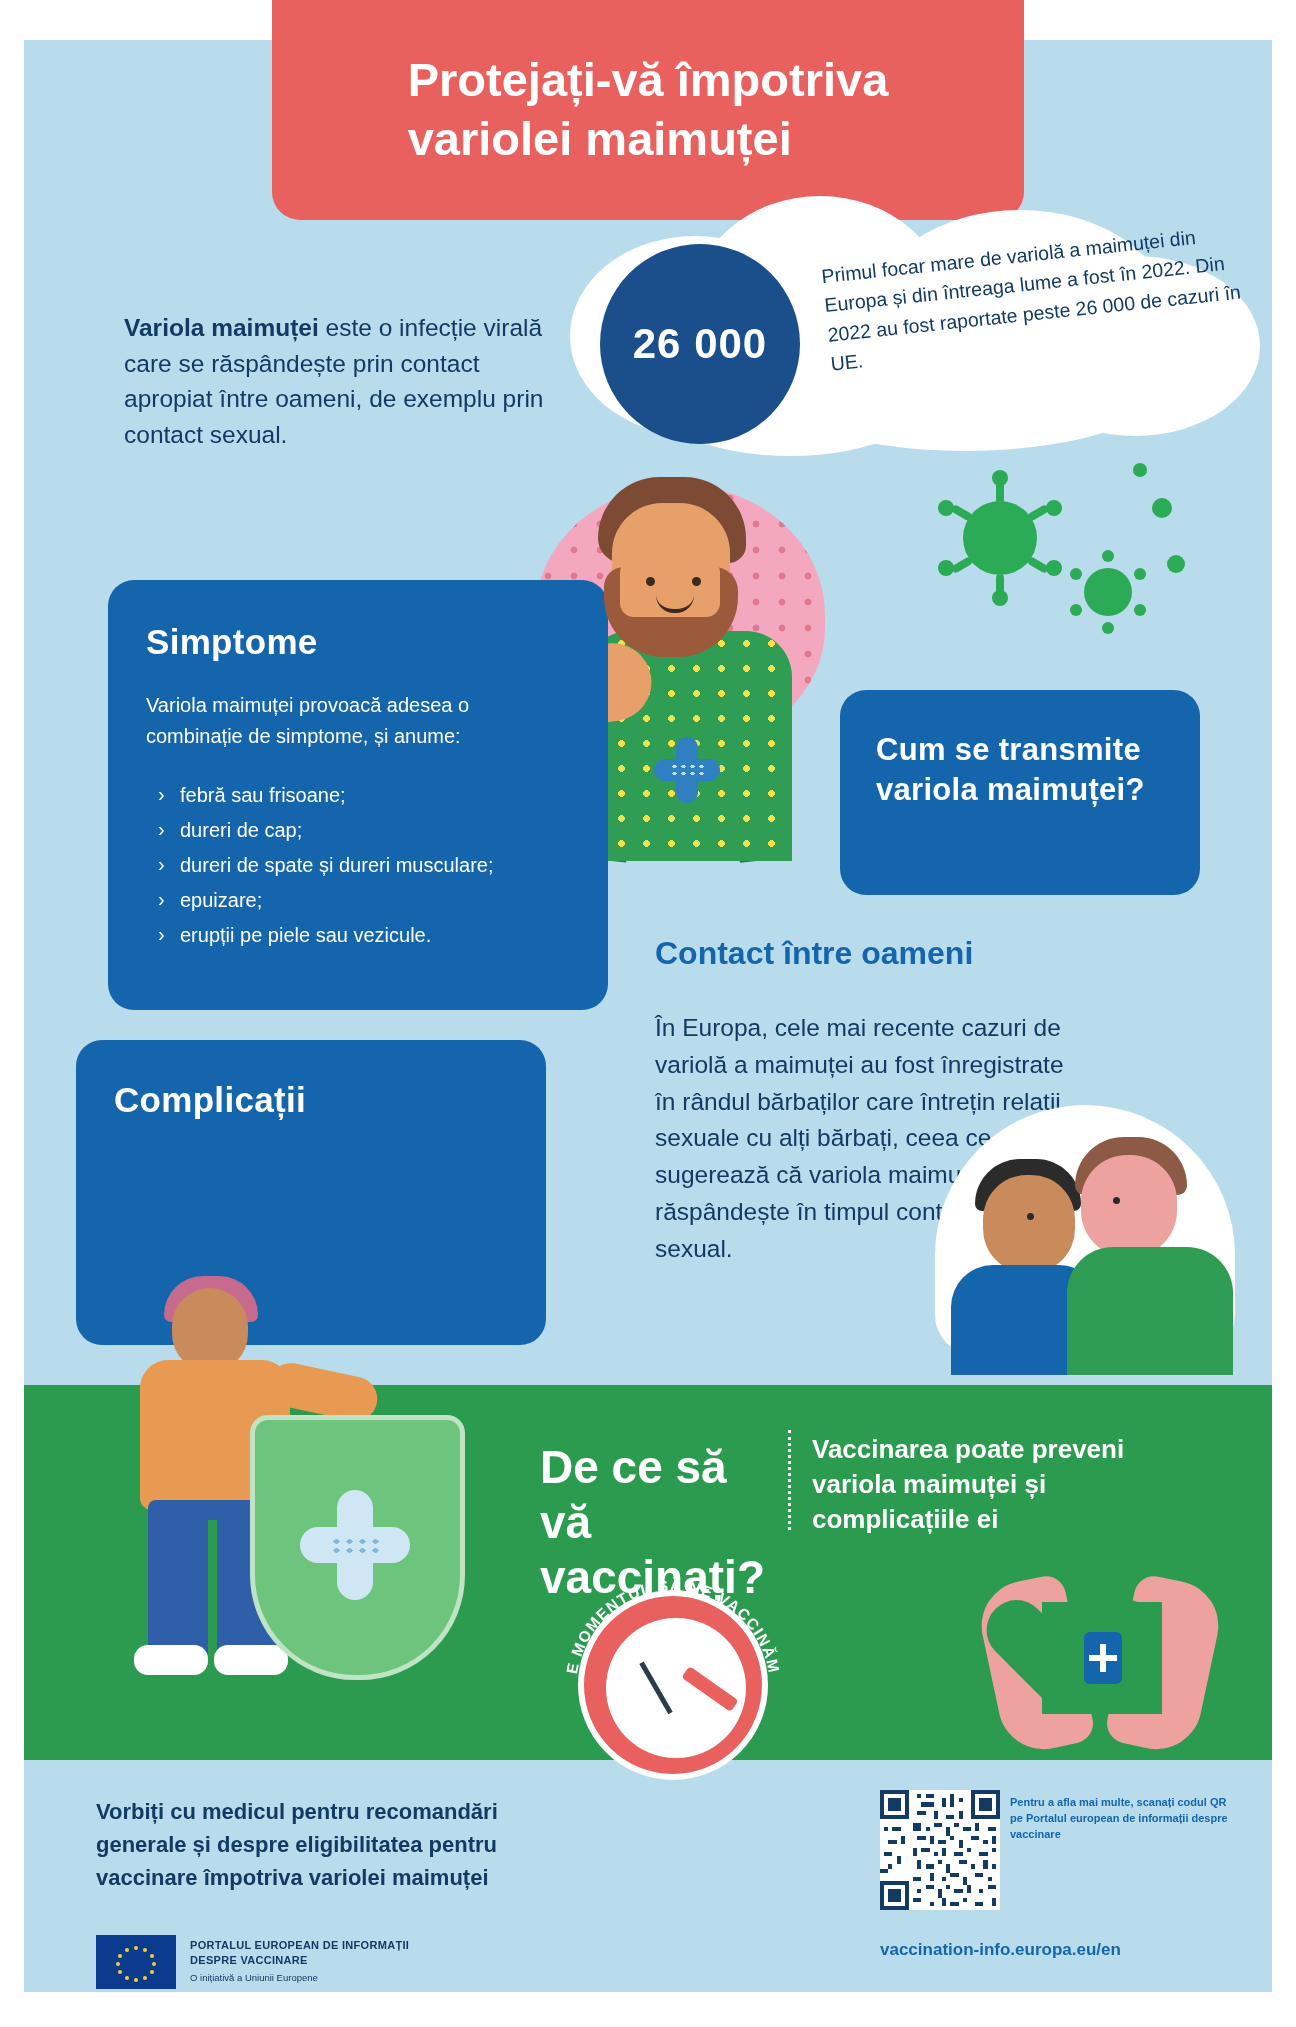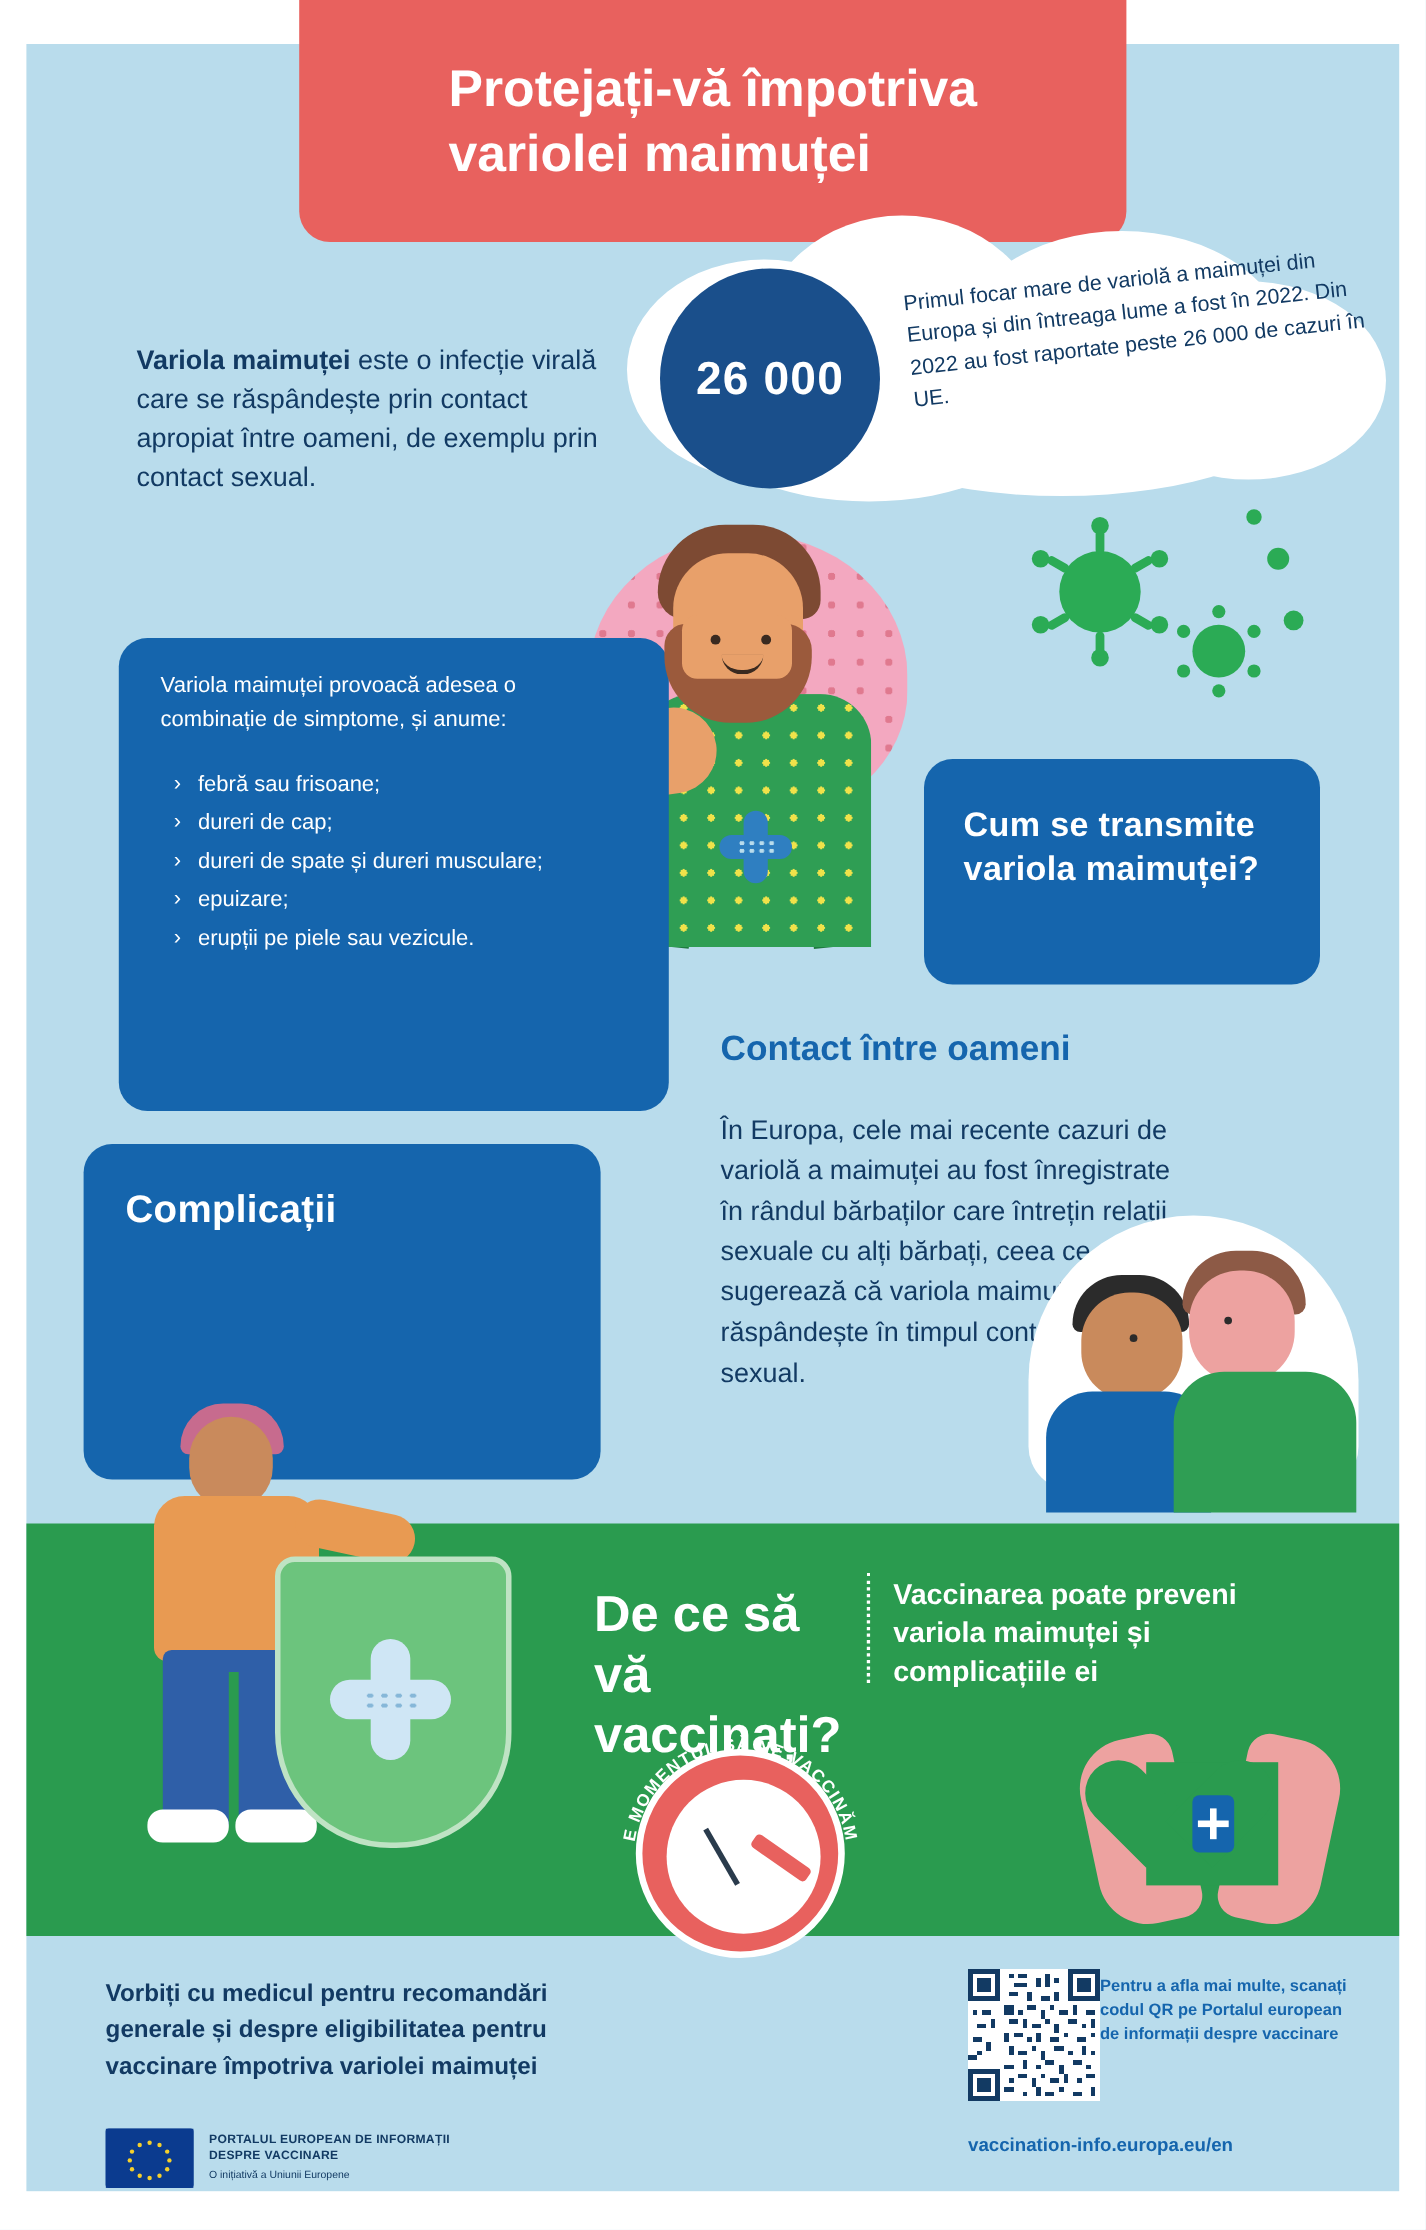--- a/index.html
+++ b/index.html
@@ -300,21 +300,21 @@
   .logo-text-2 {
     position: absolute; left: 190px; top: 1972px; width: 260px;
     color: #123a63; font-size: 9.5px; line-height: 1.3;
   }
   .qr {
     position: absolute; left: 880px; top: 1790px; width: 120px; height: 120px;
     background: #ffffff;
   }
   .qr-text {
     position: absolute; left: 1000px; top: 1795px; width: 230px;
-    color: #1565ad; font-size: 15px; line-height: 1.45; font-weight: bold;
+    color: #1565ad; font-size: 11px; line-height: 1.45; font-weight: bold; padding-left: 10px;
   }
   .url {
     position: absolute; left: 880px; top: 1940px; width: 360px;
     color: #1565ad; font-size: 17px; font-weight: bold;
   }
 </style>
 </head>
 <body>
 
 <div class="poster">
@@ -388,20 +388,21 @@
         <circle cx="178" cy="168" r="6"></circle>
       <circle cx="146" cy="150" r="6"></circle>
         <circle cx="146" cy="114" r="6"></circle>
       <circle cx="232" cy="48" r="10"></circle>
       <circle cx="246" cy="104" r="9"></circle>
       <circle cx="210" cy="10" r="7"></circle>
     </g>
   </svg>
 
   <div class="card card-simptome">
+    <h2>Simptome</h2>
     <p class="body">Variola maimuței provoacă adesea o combinație de simptome, și anume:</p>
     <ul class="sym-list">
       <li>febră sau frisoane;</li>
       <li>dureri de cap;</li>
       <li>dureri de spate și dureri musculare;</li>
       <li>epuizare;</li>
       <li>erupții pe piele sau vezicule.</li>
     </ul>
   </div>
 

